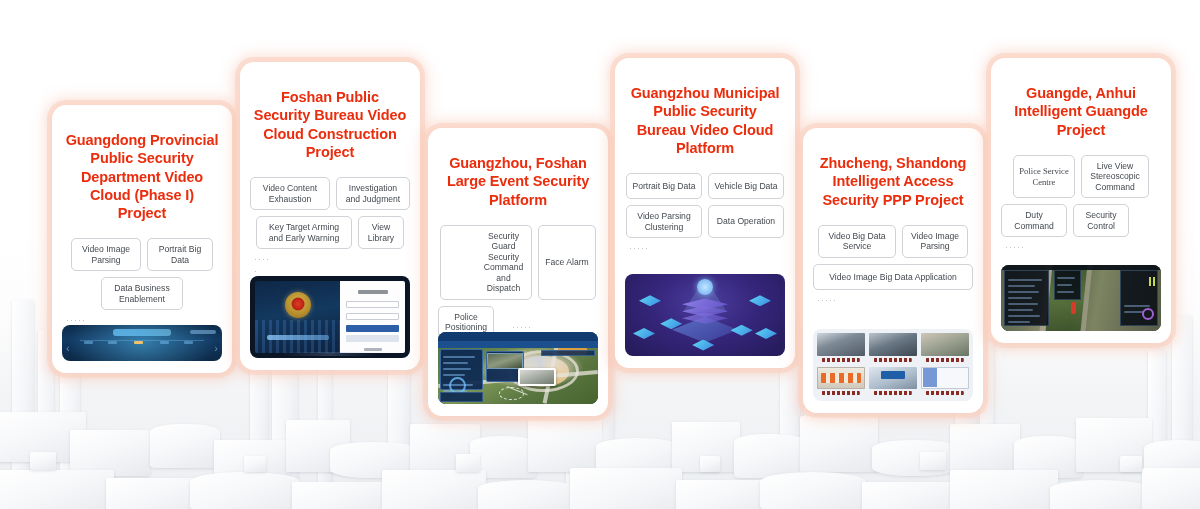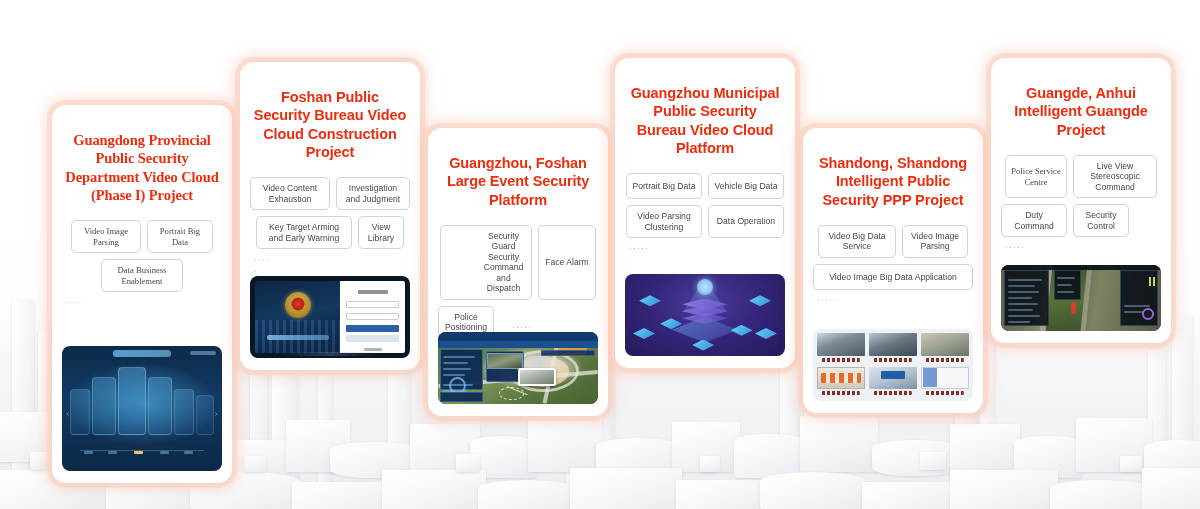--- a/index.html
+++ b/index.html
@@ -314,21 +314,21 @@
   <div class="blk" style="left:30px;  top:452px; width:26px; height:18px;"></div>
   <div class="blk" style="left:244px; top:456px; width:22px; height:16px;"></div>
   <div class="blk" style="left:456px; top:454px; width:24px; height:18px;"></div>
   <div class="blk" style="left:700px; top:456px; width:20px; height:16px;"></div>
   <div class="blk" style="left:920px; top:452px; width:26px; height:18px;"></div>
   <div class="blk" style="left:1120px;top:456px; width:22px; height:16px;"></div>
 </div>
 
 <div id="cards">
 
-  <div class="card" style="left:52px; top:105px; height:378px;font-family:Liberation Serif, serif;">
+  <div class="card" style="left:52px; top:105px; height:268px;">
     <div class="card-title">Guangdong Provincial Public Security Department Video Cloud (Phase I) Project</div>
     <div class="tags">
       <div class="tag" style="width:70px;">Video Image Parsing</div>
       <div class="tag" style="width:66px;">Portrait Big Data</div>
       <div class="tag" style="width:82px;">Data Business Enablement</div>
     </div>
     <div class="ellipsis">·····</div>
 
     <div class="shot s1">
       <div class="ttl"></div>
@@ -442,21 +442,21 @@
       <div class="node" style="right:14px; top:26%;"></div>
       <div class="node" style="left:8px;   top:66%;"></div>
       <div class="node" style="right:8px;  top:66%;"></div>
       <div class="node" style="left:42%;   top:80%;"></div>
       <div class="node" style="left:66%;   top:62%;"></div>
       <div class="node" style="left:22%;   top:54%;"></div>
     </div>
   </div>
 
   <div class="card" style="left:803px; top:128px; height:285px;">
-    <div class="card-title">Shandong, Shandong Intelligent Public Security PPP Project</div>
+    <div class="card-title">Zhucheng, Shandong Intelligent Access Security PPP Project</div>
     <div class="tags">
       <div class="tag" style="width:78px;">Video Big Data Service</div>
       <div class="tag" style="width:66px;">Video Image Parsing</div>
       <div class="tag w-full">Video Image Big Data Application</div>
     </div>
     <div class="ellipsis">·····</div>
 
     <div class="shot s5">
       <div class="grid">
         <div class="cell">
@@ -496,21 +496,21 @@
             </div>
           </div>
       </div>
     </div>
   </div>
 
   <div class="card" style="left:991px; top:58px; height:285px;">
     <div class="card-title">Guangde, Anhui Intelligent Guangde Project</div>
     <div class="tags">
       <div class="tag" style="width:62px;font-family:Liberation Serif, serif;">Police Service Centre</div>
-      <div class="tag" style="width:84px;">Live View Stereoscopic Command</div>
+      <div class="tag" style="width:68px;">Live View Stereoscopic Command</div>
       <div class="tag" style="width:66px;">Duty Command</div>
       <div class="tag" style="width:56px; margin-right:auto;">Security Control</div>
     </div>
     <div class="ellipsis">·····</div>
 
     <div class="shot s6">
       <div class="aer"></div>
       <div class="strip"></div>
       <div class="rd"></div>
       <div class="rd2"></div>

